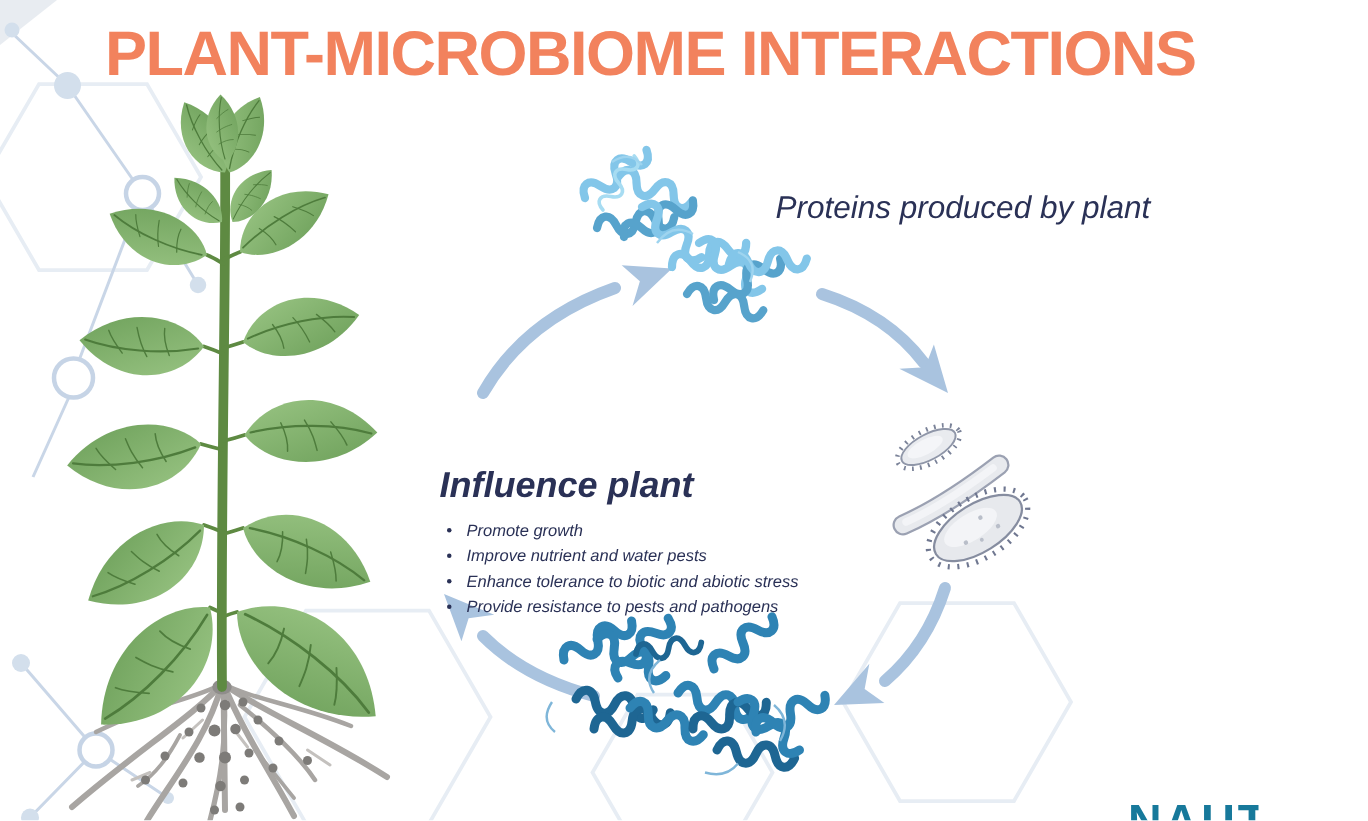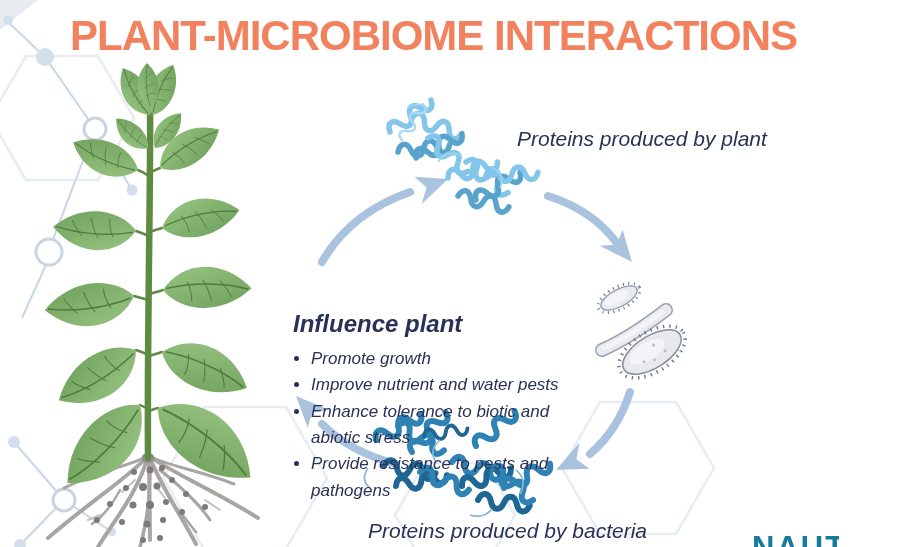--- a/index.html
+++ b/index.html
@@ -20,21 +20,21 @@
   .cycle-label.top{left:517px;top:127px;}
   .cycle-label.bottom{left:368px;top:519px;}
   .group{position:absolute;}
   .group h2{
     margin:0;font-size:24px;font-weight:700;color:var(--color-text,#2A3156);
     font-style:italic;letter-spacing:0;
   }
   .group.affect h2{font-style:normal;}
   .group ul{
     margin:8px 0 0 0;padding-left:18px;list-style:disc;
-    font-size:17px;font-style:italic;line-height:1.55;color:var(--color-text,#2A3156);
+    font-size:11px;font-style:italic;line-height:1.55;color:var(--color-text,#2A3156);
   }
   .group.influence{left:293px;top:266px;width:310px;margin-top:44px;}
   .group.affect{left:688px;top:262px;width:218px;}
   .logo{
     position:absolute;left:752px;top:530px;
     font-size:31px;font-weight:700;letter-spacing:2px;
     color:var(--color-logo,#17799B);white-space:nowrap;
   }
   
   .hexfaint{fill:none;stroke:#E7EDF4;stroke-width:2.5;}
@@ -244,16 +244,15 @@
         <li>Promote growth</li>
         <li>Improve nutrient and water pests</li>
         <li>Enhance tolerance to biotic and abiotic stress</li>
         <li>Provide resistance to pests and pathogens</li>
       </ul>
   </div>
 
   <div class="group affect">
   </div>
 
-  <div class="cycle-label bottom">Proteins produced by bacteria</div>
 
   <div class="logo">NAUTILUS</div>
 </div>
 
 </body></html>

